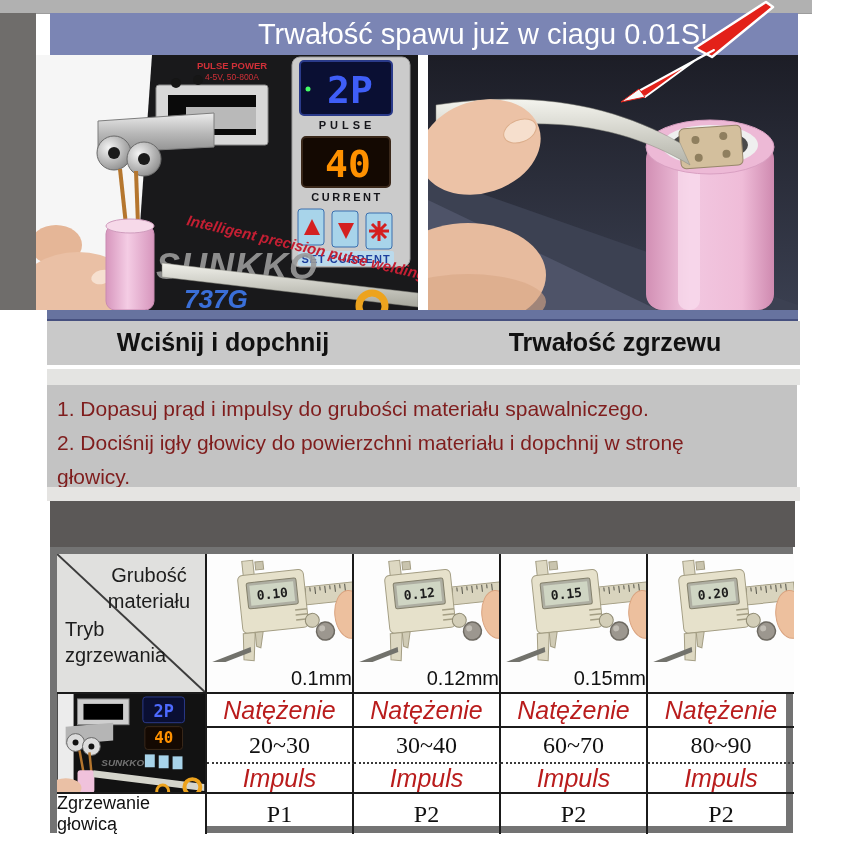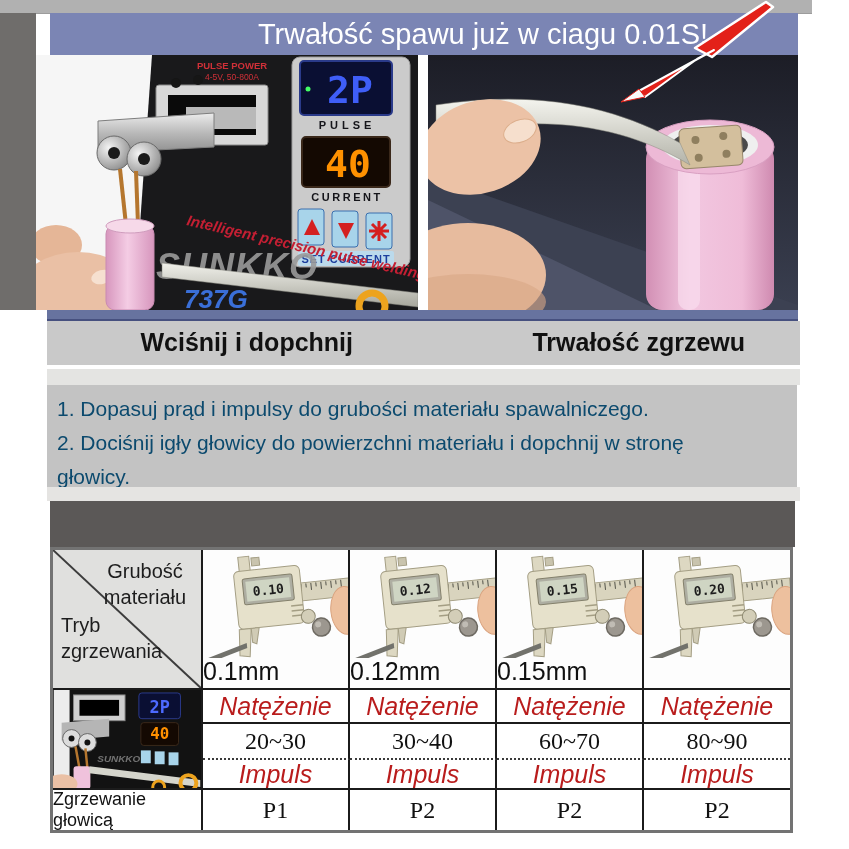--- a/index.html
+++ b/index.html
@@ -12,42 +12,42 @@
   .banner-text{font-size:29px;color:#ffffff;padding-left:118px;white-space:nowrap;}
   .left-strip{left:0;top:13px;width:36px;height:297px;background:#6f6d6b;}
 
   
   .photo-left{left:36px;top:55px;width:382px;height:255px;background:#f6f6f6;}
   .photo-right{left:428px;top:55px;width:370px;height:255px;background:#23242d;}
   .bolt{left:615px;top:0;width:200px;height:150px;z-index:10;}
 
   .blue-strip{left:47px;top:310px;width:751px;height:9px;background:#67739f;border-bottom:2px solid #46507f;}
   .caption-bar{left:47px;top:321px;width:753px;height:44px;background:#c9c9c9;}
-  .caption{position:absolute;top:7px;width:260px;text-align:right;font-size:25px;font-weight:bold;color:#111;}
+  .caption{position:absolute;top:7px;width:260px;text-align:center;font-size:25px;font-weight:bold;color:#111;}
   .caption.l{left:46px;}
   .caption.r{left:438px;}
   .caption-sub{left:47px;top:369px;width:753px;height:16px;background:#e4e4e2;}
 
-  .instructions{left:47px;top:385px;width:750px;height:102px;background:#c3c3c3;box-sizing:border-box;padding:7px 56px 0 10px;font-size:21px;line-height:34px;color:#0c4a6e;}
+  .instructions{left:47px;top:385px;width:750px;height:102px;background:#c3c3c3;box-sizing:border-box;padding:7px 56px 0 10px;font-size:21px;line-height:34px;color:#7f1d1d;}
   .light-strip2{left:47px;top:487px;width:753px;height:14px;background:#e5e4e2;}
   .dark-band{left:50px;top:501px;width:745px;height:46px;background:#5b5857;}
 
   
-  .ptable{left:50px;top:547px;width:743px;height:286px;box-sizing:border-box;border:3px solid #737373;display:grid;
+  .ptable{left:50px;top:547px;width:743px;height:286px;box-sizing:border-box;border:7px solid #737373;display:grid;
           grid-template-columns:150px 147px 147px 147px 146px;grid-template-rows:140px 34px 36px 30px 40px;background:#fff;}
   .cell{position:relative;box-sizing:border-box;border-right:2px solid #1b1b1b;border-bottom:2px solid #1b1b1b;display:flex;align-items:center;justify-content:center;overflow:hidden;}
   .cell.last{border-right:none;}
   .cell.bot{border-bottom:none;}
   .cell.dotted{border-bottom:2px dotted #3a3a3a;}
   .corner{background:#e0e0de;}
   .corner-top{position:absolute;top:8px;right:6px;width:100px;text-align:center;font-size:20px;line-height:26px;color:#1d1d1d;}
   .corner-bottom{position:absolute;bottom:24px;left:8px;width:106px;text-align:left;font-size:20px;line-height:26px;color:#1d1d1d;}
   .calcell{flex-direction:column;justify-content:flex-start;background:#fdfdfd;}
   .cal-art{margin-top:4px;width:146px;height:104px;}
-  .cal-mm{position:absolute;bottom:2px;left:0;width:100%;text-align:left;font-size:25px;color:#111;}
+  .cal-mm{position:absolute;bottom:2px;left:0;width:100%;text-align:right;font-size:20px;color:#111;}
   .tcell{font-size:25px;color:#b91c1c;font-style:italic;}
   .vcell{font-size:24px;color:#111;font-family:Liberation Serif, serif;}
   .minicell{background:#121212;padding:0;}
   .blabel{font-size:18px;color:#111;background:#fff;}
 
   .seg{font-family:"DejaVu Sans Mono",monospace;font-weight:bold;}
 </style>
 </head>
 <body>
 

